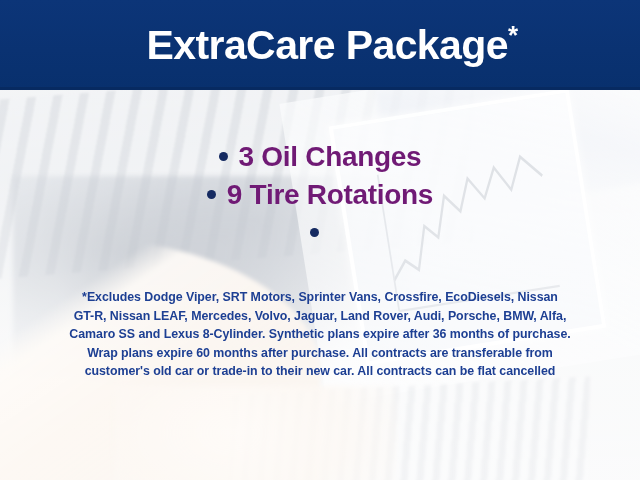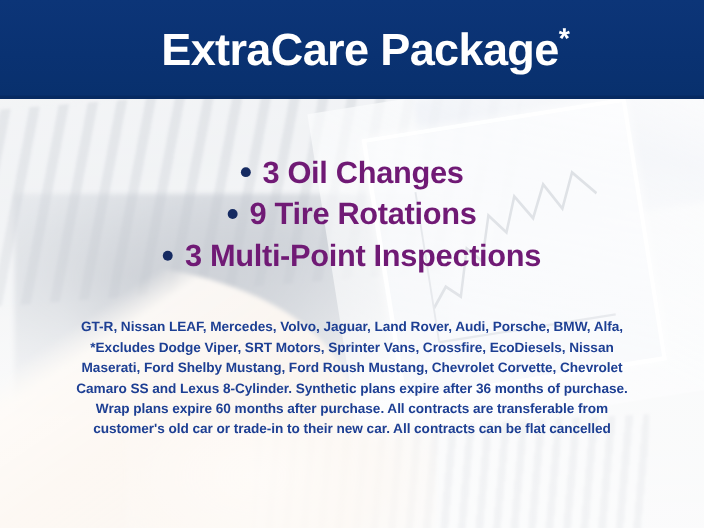--- a/index.html
+++ b/index.html
@@ -193,25 +193,24 @@
     <div class="bg-whitewash"></div>
   </div>
 
   <div class="header-band">
     <div class="header-title"><span>ExtraCare Package</span><span class="star">*</span></div>
   </div>
 
   <div class="benefits">
     <div class="benefit-line"><span class="dot"></span><span>3 Oil Changes</span></div>
     <div class="benefit-line"><span class="dot"></span><span>9 Tire Rotations</span></div>
-    <div class="benefit-line"><span class="dot"></span><span>3 Multi-Point Inspections</span></div>
+    <div class="benefit-line"><span class="dot"></span></div>
   </div>
 
   <div class="disclaimer">
+    <div class="fine-line">*Excludes Dodge Viper, SRT Motors, Sprinter Vans, Crossfire, EcoDiesels, Nissan</div>
     <div class="fine-line">GT-R, Nissan LEAF, Mercedes, Volvo, Jaguar, Land Rover, Audi, Porsche, BMW, Alfa,</div>
-    <div class="fine-line">*Excludes Dodge Viper, SRT Motors, Sprinter Vans, Crossfire, EcoDiesels, Nissan</div>
-    <div class="fine-line">Maserati, Ford Shelby Mustang, Ford Roush Mustang, Chevrolet Corvette, Chevrolet</div>
     <div class="fine-line">Camaro SS and Lexus 8-Cylinder. Synthetic plans expire after 36 months of purchase.</div>
     <div class="fine-line">Wrap plans expire 60 months after purchase. All contracts are transferable from</div>
     <div class="fine-line">customer's old car or trade-in to their new car. All contracts can be flat cancelled</div>
   </div>
 
 </div>
 
 </body></html>

